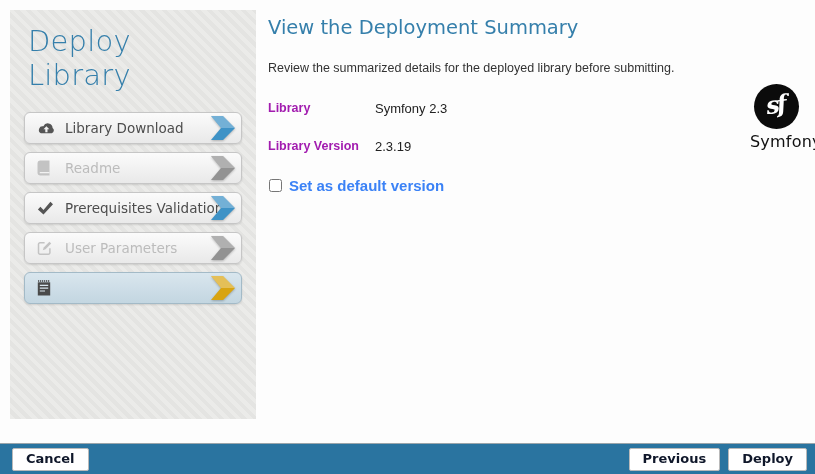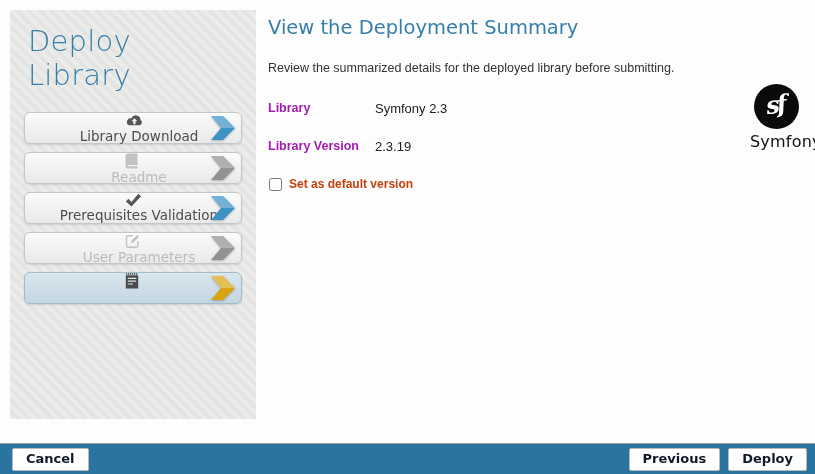--- a/index.html
+++ b/index.html
@@ -15,21 +15,21 @@
   }
   .sidebar h1 {
     color:#357fab; font-size:29px; font-weight:300; letter-spacing:0.2px;
     margin:4px 0 20px 4px;
   }
   .step {
     position:relative; height:32px; margin-bottom:8px;
     background:linear-gradient(#fbfbfb,#e9e9e9);
     border:1px solid #c6c6c6; border-radius:6px;
     box-shadow:0 1px 2px rgba(0,0,0,0.12);
-    display:flex; align-items:center; padding-left:12px; cursor:pointer;flex-direction:column;
+    display:flex; align-items:center; padding-left:12px; cursor:pointer;
   }
   .step .icn { width:28px; display:flex; align-items:center; color:#555; }
   .step .lbl { font-size:13.5px; color:#4d4d4d; white-space:nowrap; }
   .step .arrow { position:absolute; right:5px; top:50%; transform:translateY(-50%);
                  filter:drop-shadow(0 1px 1px rgba(0,0,0,0.25)); line-height:0; }
   .step.disabled { cursor:default; }
   .step.disabled .icn { color:#c3c3c3; }
   .step.disabled .lbl { color:#bcbcbc; }
   .step.active {
     background:linear-gradient(#d9e6ee,#c3d6e1);
@@ -40,21 +40,21 @@
   
   .main { position:absolute; left:268px; top:16px; width:460px; }
   .main h2 { color:#357fab; font-size:19.5px; font-weight:400; margin-bottom:22px; }
   .main .desc { font-family:Liberation Sans, sans-serif; font-size:12.5px; color:#333;
                 margin-bottom:26px; }
   .detail-row { display:flex; margin-bottom:23px; font-family:"Liberation Sans",sans-serif; }
   .detail-row .dlabel { width:107px; font-size:12.5px; font-weight:bold; color:#a21caf; }
   .detail-row .dvalue { font-size:13px; color:#222; }
   .chk-row { display:flex; align-items:center; margin-top:4px; font-family:"Liberation Sans",sans-serif; cursor:pointer; }
   .chk-row input { width:13px; height:13px; margin:0 7px 0 1px; accent-color:#fff; cursor:pointer; }
-  .chk-row .clabel { font-size:12px; font-weight:bold; color:#c2410c; }
+  .chk-row .clabel { font-size:15px; font-weight:bold; color:#3b82f6; }
 
   
   .logo { position:absolute; right:13px; top:84px; width:52px; text-align:center; }
   .logo-circle {
     width:45px; height:45px; border-radius:50%; background:#0b0b0b; margin:0 auto;
     display:flex; align-items:center; justify-content:center;
   }
   .logo-circle span {
     color:#fff; font-family:"DejaVu Serif","Liberation Serif",serif;
     font-style:italic; font-size:24px; font-weight:bold; letter-spacing:-3px;

